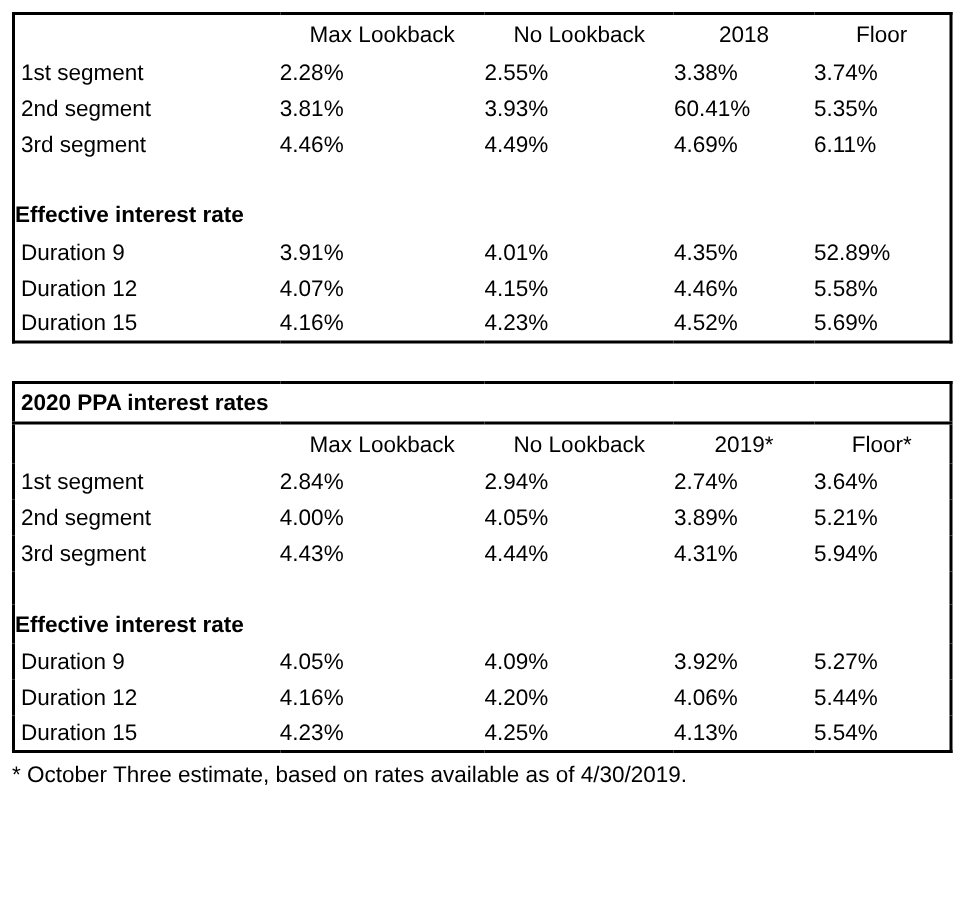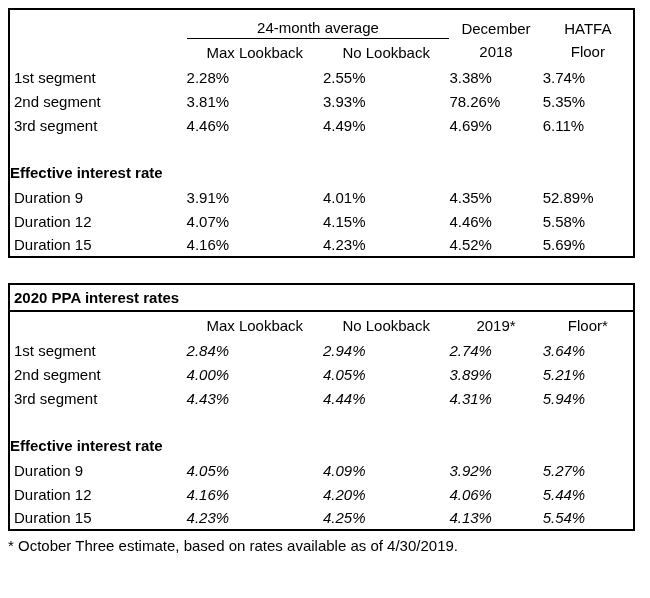--- a/index.html
+++ b/index.html
@@ -68,21 +68,20 @@
   }
   tr.blank { height: 22px; }
   tr.section td {
     font-weight: bold;
     text-align: left;
     padding-left: 0;
     height: 24px;
     vertical-align: middle;
   }
   table.italic-vals tr.row td.val {
-    font-style: italic;
   }
   .footnote {
     margin-top: 6px;
     font-size: 15px;
     text-align: left;
   }
 </style>
 </head>
 <body>
 
@@ -90,46 +89,40 @@
 
   <table class="ppa">
     <colgroup>
       <col class="c-label">
         <col class="c-col1">
         <col class="c-col2">
         <col class="c-col3">
         <col class="c-col4">
     </colgroup>
     <tbody>
-      <tr class="hdr1">
-        <td></td>
-        <td class="group" colspan="2">24-month average</td>
-        <td>December</td>
-        <td>HATFA</td>
-      </tr>
       <tr class="hdr2">
         <td></td>
         <td>Max Lookback</td>
         <td>No Lookback</td>
         <td>2018</td>
         <td>Floor</td>
       </tr>
 
       <tr class="row">
         <td class="lbl">1st segment</td>
         <td class="val">2.28%</td>
         <td class="val">2.55%</td>
         <td class="val">3.38%</td>
         <td class="val">3.74%</td>
       </tr>
       <tr class="row">
         <td class="lbl">2nd segment</td>
         <td class="val">3.81%</td>
         <td class="val">3.93%</td>
-        <td class="val">78.26%</td>
+        <td class="val">60.41%</td>
         <td class="val">5.35%</td>
       </tr>
       <tr class="row">
         <td class="lbl">3rd segment</td>
         <td class="val">4.46%</td>
         <td class="val">4.49%</td>
         <td class="val">4.69%</td>
         <td class="val">6.11%</td>
       </tr>
       <tr class="blank">

